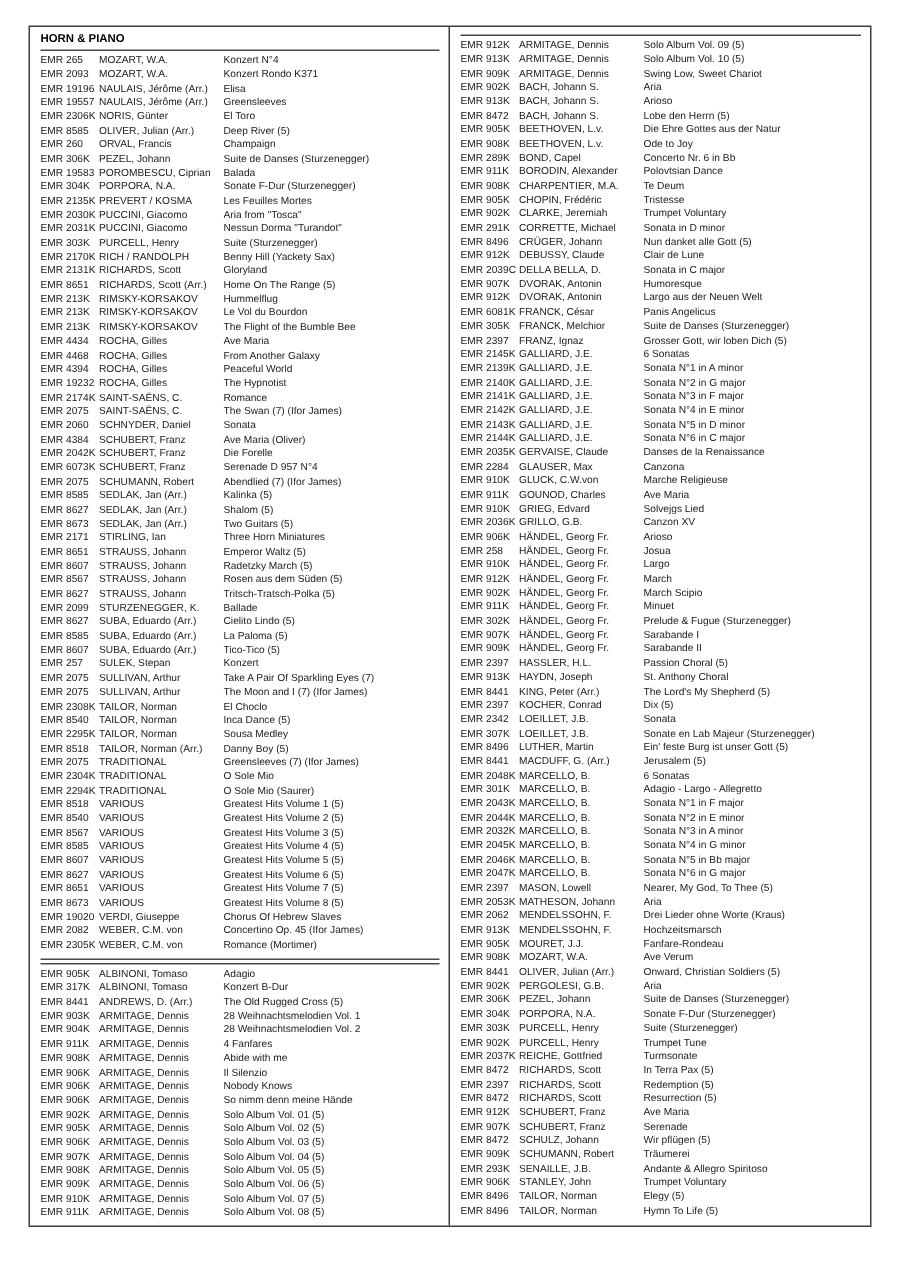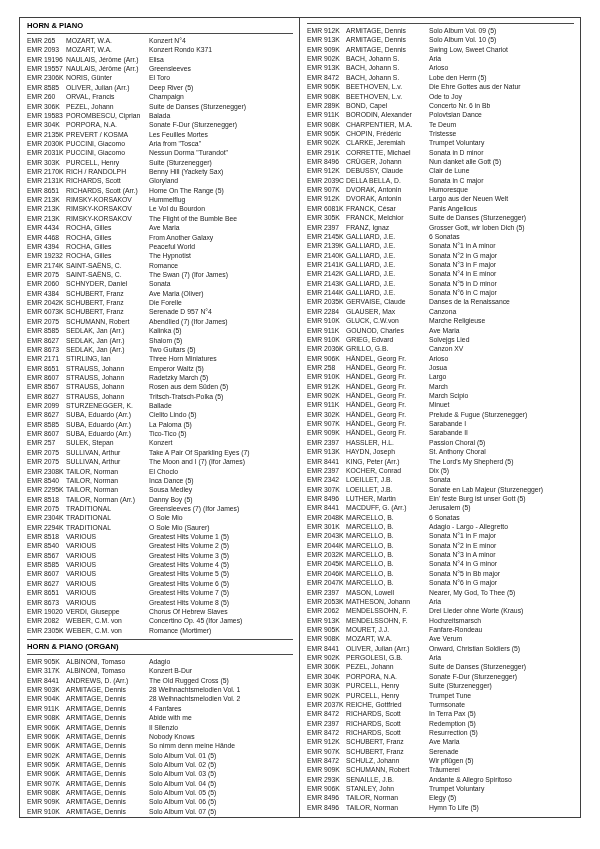--- a/index.html
+++ b/index.html
@@ -353,21 +353,20 @@
             <span class="title">Concertino Op. 45 (Ifor James)</span>
           </div>
           <div class="row">
             <span class="code">EMR 2305K</span>
             <span class="composer">WEBER, C.M. von</span>
             <span class="title">Romance (Mortimer)</span>
           </div>
         </div>
 
       <div class="hr pre"></div>
-      <div class="section-header">HORN &amp; PIANO (ORGAN)</div>
       <div class="hr"></div>
       <div class="rows">
           <div class="row">
             <span class="code">EMR 905K</span>
             <span class="composer">ALBINONI, Tomaso</span>
             <span class="title">Adagio</span>
           </div>
           <div class="row">
             <span class="code">EMR 317K</span>
             <span class="composer">ALBINONI, Tomaso</span>

